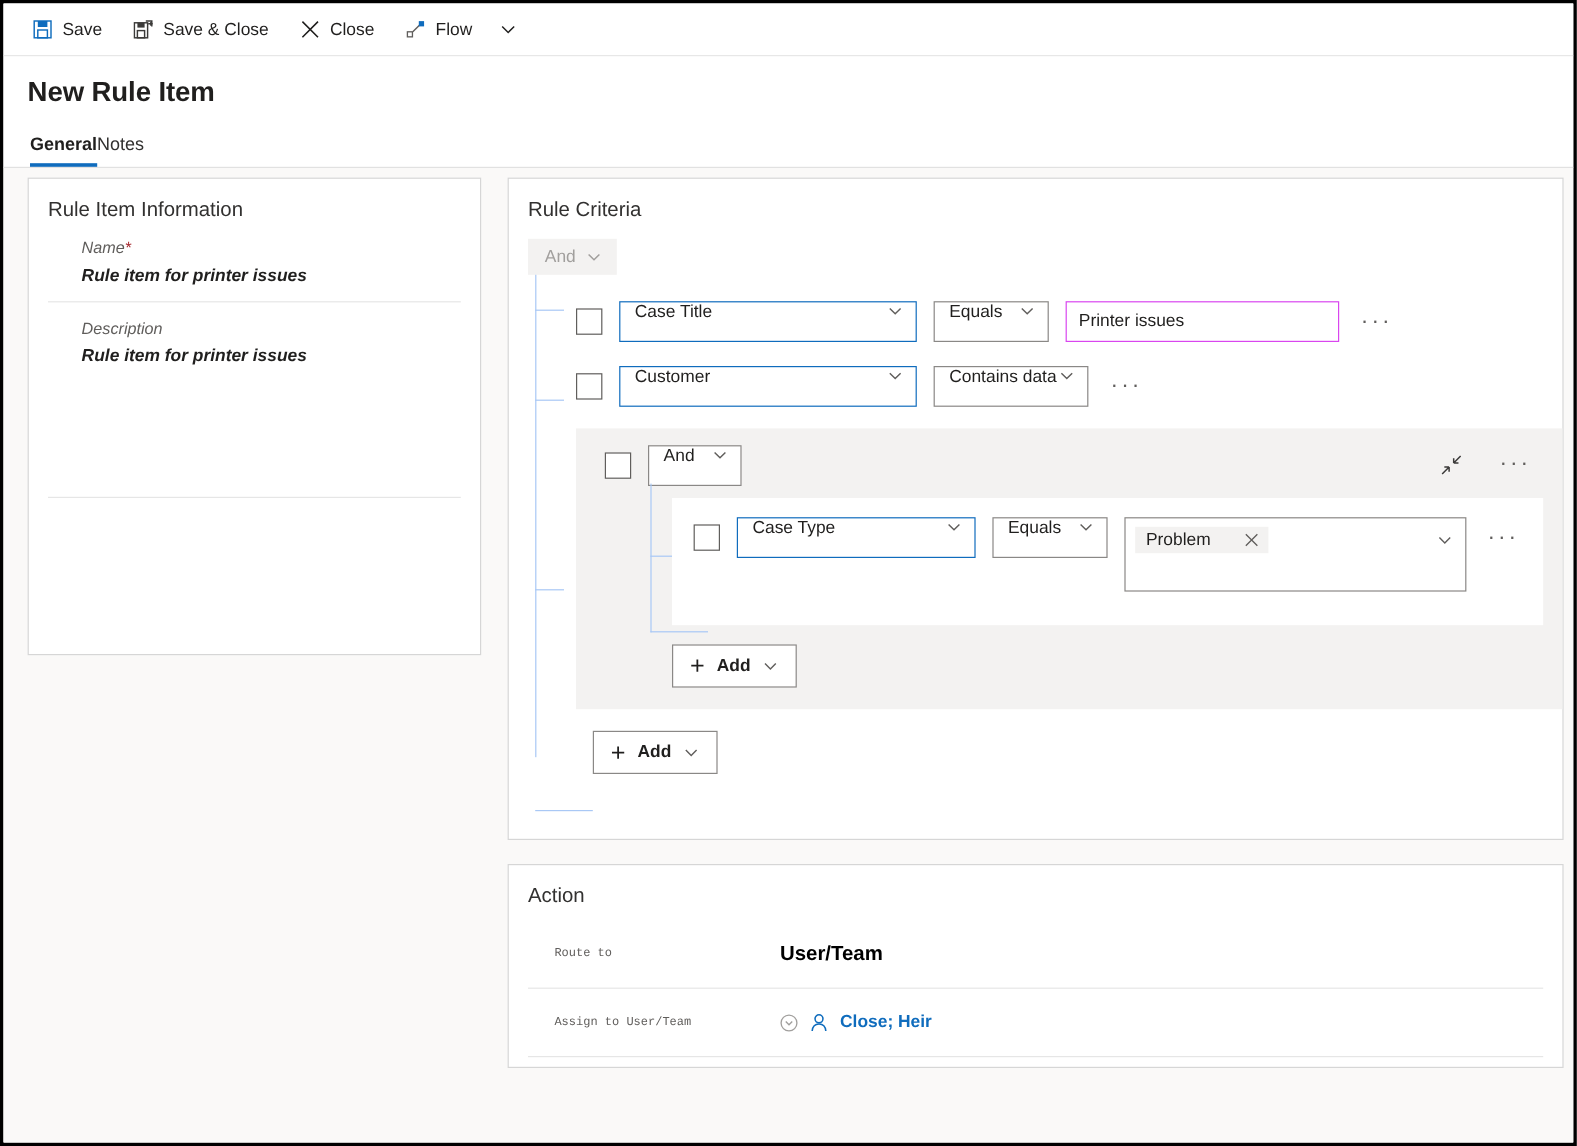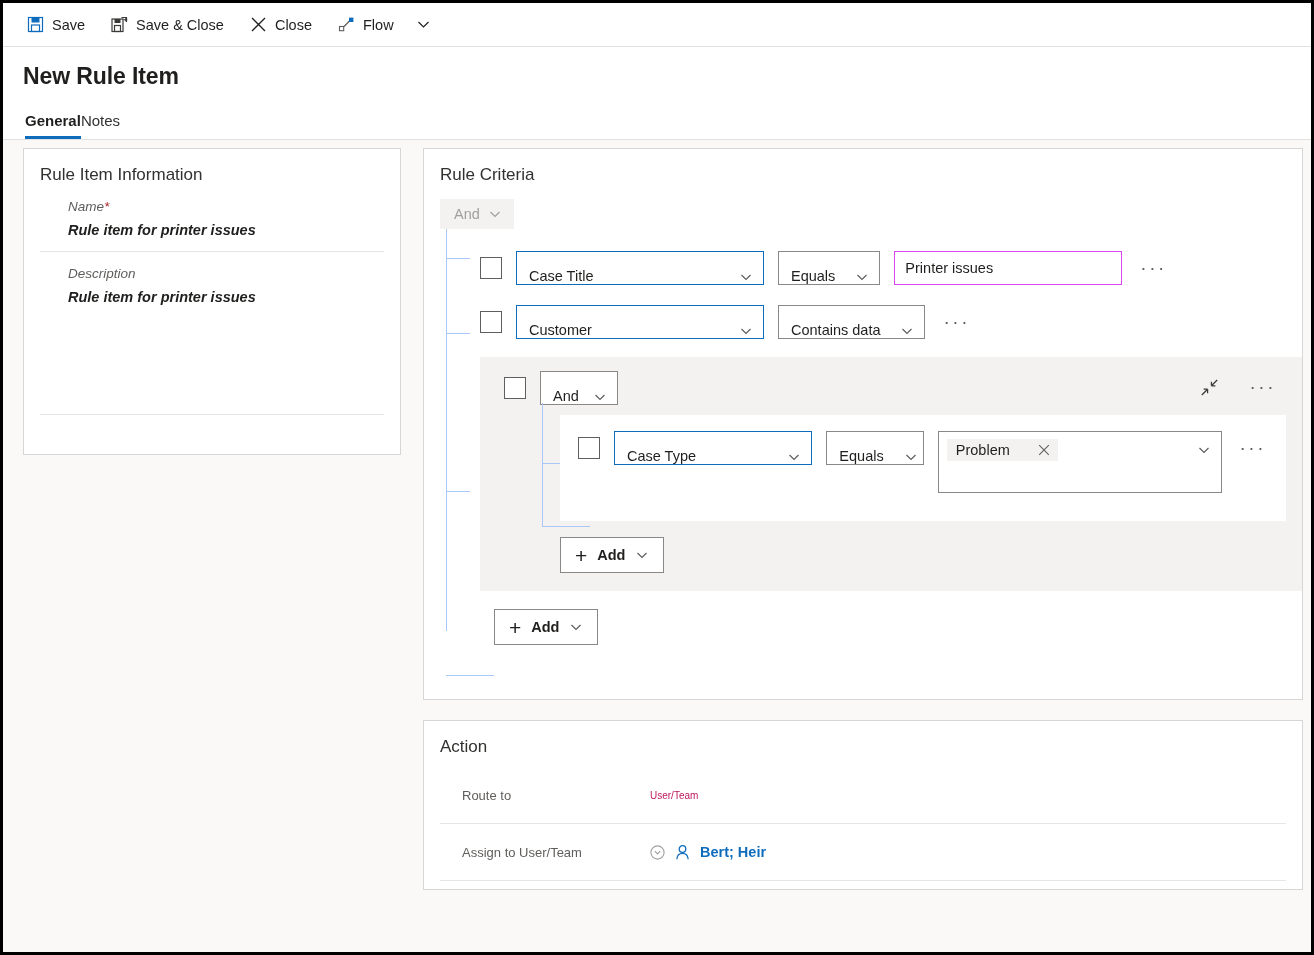--- a/index.html
+++ b/index.html
@@ -63,21 +63,21 @@
     display: flex; padding: 8px 8px 0 20px; gap: 22px;
     overflow: hidden;
   }
   .col-left { flex: 0 0 378px; }
   .col-right { flex: 1 1 auto; display:flex; flex-direction:column; gap: 20px; min-width:0; }
 
   .card { background:#fff; border: 1px solid #d6d6d6; }
   .card-title { font-size: 17px; color: #323130; padding: 16px 0 0 16px; }
 
   
-  .infocard { height: 307px; padding-bottom: 0; position:relative; }
+  .infocard { height: 398px; padding-bottom: 0; position:relative; }
   .field { margin: 0 16px 0 44px; font-style: italic; }
   .field-label { font-size: 13.5px; color: #605e5c; padding-top: 14px; }
   .req { color: #a4262c; font-size: 13.5px; }
   .field-value { font-size: 14.5px; font-weight: 700; color: #201f1e; padding: 8px 0 13px 0; }
   .divider { height:1px; background:#e6e6e6; margin: 0 16px 0 16px; }
   .desc-pad { height: 96px; }
 
   
   .criteria { padding-bottom: 20px; min-height: 552px; }
   .crit-body { position: relative; padding: 14px 0 0 16px; }
@@ -92,28 +92,28 @@
   .hline { position:absolute; height:1px; background:#a9c8f5; }
 
   .rows { position: relative; padding-left: 40px; padding-top: 12px; }
 
   .row { display:flex; align-items:flex-start; gap: 14px; padding: 10px 0; position:relative; }
   .cbox {
     width:22px; height:22px; border:1px solid #605e5c; background:#fff;
     flex: 0 0 22px; margin-top: 6px;
   }
   .sel-box {
-    display:flex; align-items:flex-end; justify-content:space-between;
+    display:flex; align-items:flex-start; justify-content:space-between;
     height: 34px; padding: 0 10px 0 12px;
     font-size: 14.5px; color:#201f1e; background:#fff;
     border: 1px solid #8a8886; white-space:nowrap;
   }
   .sel-box.blue { border: 1px solid #0f6cbd; }
   .sel-attr { width: 248px; }
-  .sel-op { min-width: 96px; gap: 20px; }
+  .sel-op { min-width: 96px; gap: 2px; }
   .txtbox {
     height: 34px; width: 228px; border:1px solid #d946ef; background:#fff;
     display:flex; align-items:center; padding: 0 10px; font-size:14.5px; color:#201f1e;
   }
   .dots { color:#605e5c; font-size: 19px; letter-spacing: 2.5px; line-height: 34px; padding: 0 4px; user-select:none; }
 
   
   .group {
     background:#f3f2f1; margin-top: 8px; position:relative;
     padding: 14px 16px 18px 24px;
@@ -144,22 +144,22 @@
     font-size:14.5px; font-weight:700; color:#201f1e;
   }
   .addbtn .plus { font-size: 21px; font-weight: 400; line-height: 1; }
   .inner-add { margin: 16px 0 0 56px; }
   .outer-add { margin: 18px 0 0 56px; }
 
   
   .action { padding-bottom: 8px; }
   .act-rows { padding: 10px 16px 0 16px; }
   .act-row { display:flex; align-items:center; min-height: 56px; }
-  .act-label { width: 196px; font-size:13px; color:#605e5c; padding-left: 22px; }
-  .act-value { font-size:10px; font-weight:400; color:#be185d; padding-left: 14px; }
+  .act-label { width: 196px; font-size:10px; color:#605e5c; padding-left: 22px; font-family: Liberation Mono, monospace; }
+  .act-value { font-size:17px; font-weight:700; color:#000000; padding-left: 14px; }
   .lookup { display:flex; align-items:center; gap: 9px; padding-left: 14px; }
   .lookup-name { font-size:14.5px; font-weight:700; color:#0f6cbd; }
   svg { display:block; }
 </style>
 </head>
 <body>
 
 <div class="app">
 
   <div class="cmdbar">
@@ -438,21 +438,21 @@
                   <circle cx="7.5" cy="7.5" r="6.6" fill="none" stroke="#a19f9d" stroke-width="1.1"></circle>
                   <path d="M4.8 6.2 L7.5 9 L10.2 6.2" fill="none" stroke="#a19f9d" stroke-width="1.1"></path>
                 </svg>
               </span>
               <span>
                 <svg width="17" height="17" viewBox="0 0 17 17">
                   <circle cx="8.5" cy="5" r="3.3" fill="none" stroke="#0f6cbd" stroke-width="1.3"></circle>
                   <path d="M2.8 15.2 C3.2 10.9 5.6 9.3 8.5 9.3 C11.4 9.3 13.8 10.9 14.2 15.2" fill="none" stroke="#0f6cbd" stroke-width="1.3"></path>
                 </svg>
               </span>
-              <span class="lookup-name">Bert; Heir</span>
+              <span class="lookup-name">Close; Heir</span>
             </div>
           </div>
           <div class="divider" style="margin:0;"></div>
         </div>
       </div>
 
     </div>
   </div>
 </div>
 

